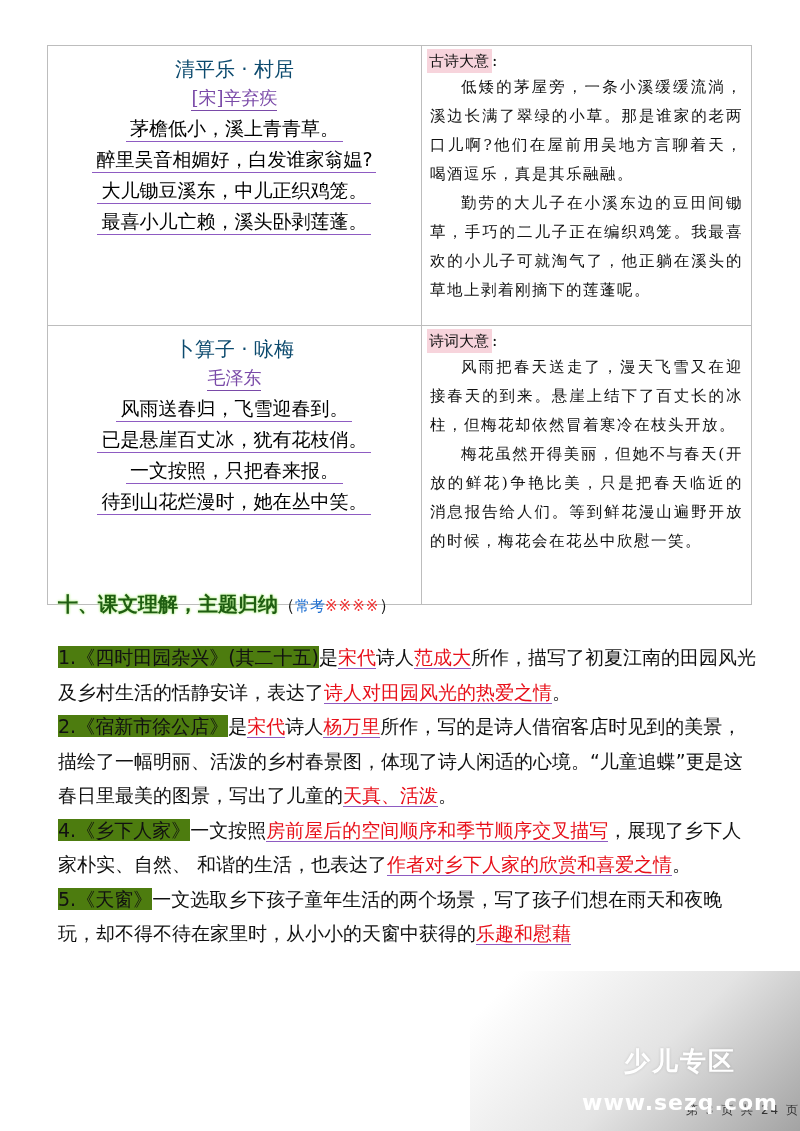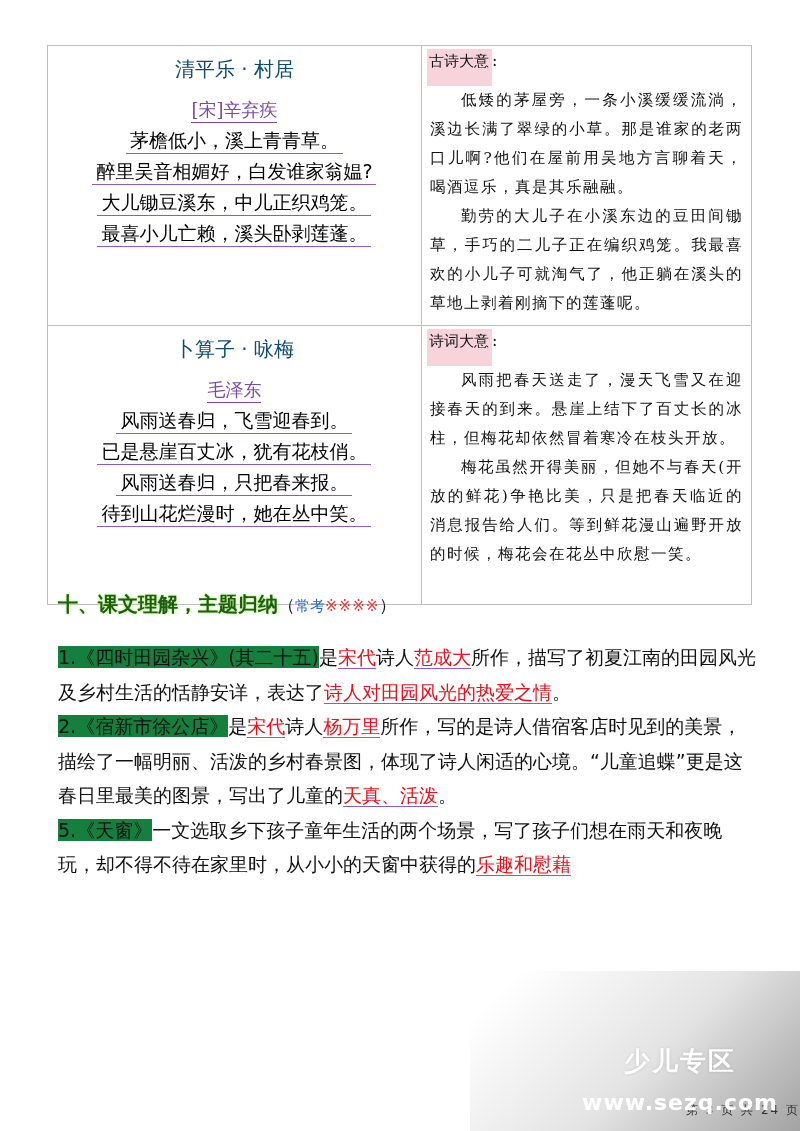--- a/index.html
+++ b/index.html
@@ -19,53 +19,53 @@
   .poem-cell { width:374px; text-align:center; }
   .meaning-cell { width:330px; }
   .row1 td { height:279px; }
   .row2 td { height:278px; }
   .poem-title {
     font-family:"DejaVu Sans", sans-serif;
     font-size:20px; color:#0c4a6e; margin-top:8px; height:30px; line-height:30px;
   }
   .poem-author {
     display:inline-block; font-size:18px; color:#7a4aa8;
-    border-bottom:1.5px solid #7a4aa8; line-height:24px; margin-top:14px;
+    border-bottom:1.5px solid #7a4aa8; line-height:24px; margin-top:2px;
   }
   .poem-line {
     display:inline-block; font-size:19px; color:#000000;
     border-bottom:1.5px solid #8e5bc2; line-height:26px; margin-top:4px;
     padding:0 4px;
     font-family:"DejaVu Sans", sans-serif;
   }
   .line-wrap { display:block; }
   .meaning-label {
     display:inline-block; background:#f7d4dc; font-size:15px;
-    padding:1px 3px 14px 2px; margin:3px 0 0 5px; line-height:22px;
+    padding:1px 3px 1px 2px; margin:3px 0 0 5px; line-height:22px;
   }
   .meaning-para {
     font-size:15.5px; line-height:29px; margin:0 8px 0 8px;
     text-indent:2em; letter-spacing:1.5px; text-align:justify;
   }
   .section-heading {
     position:absolute; left:58px; top:591px;
     font-family:"DejaVu Sans", sans-serif; font-weight:bold;
     font-size:20px; color:#1f5d12;
     text-shadow:0 0 2px #b8f08e, 0 0 3px #b8f08e;
   }
   .section-heading .paren { color:#111; font-weight:normal; text-shadow:none; font-size:17px; }
   .section-heading .freq { color:#1f6fd1; font-weight:normal; text-shadow:none; font-size:15px; }
   .section-heading .stars { color:#f03838; font-weight:normal; text-shadow:none; font-size:15px; letter-spacing:1px; }
   .items {
     position:absolute; left:58px; top:640px; width:700px;
     font-family:"DejaVu Sans", sans-serif; font-size:19px; color:#111;
     line-height:34.5px;
   }
   .item { margin:0; }
-  .hl-title { background:#15803d; }
+  .hl-title { background:#4d7c0f; }
   .key {
     color:#e8101a; border-bottom:1.5px solid #8e5bc2;
   }
   .footer {
     position:absolute; left:0; top:1080px; width:800px; height:51px;
   }
   .page-num {
     position:absolute; left:0; width:800px; top:22px; text-align:right;
     font-family:"DejaVu Sans", sans-serif; font-size:12px; color:#333; letter-spacing:2px;
   }
@@ -100,39 +100,40 @@
       <p class="meaning-para">低矮的茅屋旁，一条小溪缓缓流淌，溪边长满了翠绿的小草。那是谁家的老两口儿啊?他们在屋前用吴地方言聊着天，喝酒逗乐，真是其乐融融。</p>
       <p class="meaning-para">勤劳的大儿子在小溪东边的豆田间锄草，手巧的二儿子正在编织鸡笼。我最喜欢的小儿子可就淘气了，他正躺在溪头的草地上剥着刚摘下的莲蓬呢。</p>
     </td>
   </tr>
   <tr class="row2">
     <td class="poem-cell">
       <div class="poem-title">卜算子 · 咏梅</div>
       <span class="poem-author">毛泽东</span>
       <span class="line-wrap"><span class="poem-line">风雨送春归，飞雪迎春到。</span></span>
       <span class="line-wrap"><span class="poem-line">已是悬崖百丈冰，犹有花枝俏。</span></span>
-      <span class="line-wrap"><span class="poem-line">风雨送春归，只把春来报。</span></span>
+      <span class="line-wrap"><span class="poem-line">一文按照，只把春来报。</span></span>
       <span class="line-wrap"><span class="poem-line">待到山花烂漫时，她在丛中笑。</span></span>
     </td>
     <td class="meaning-cell">
       <div><span class="meaning-label">诗词大意</span><span>:</span></div>
       <p class="meaning-para">风雨把春天送走了，漫天飞雪又在迎接春天的到来。悬崖上结下了百丈长的冰柱，但梅花却依然冒着寒冷在枝头开放。</p>
       <p class="meaning-para">梅花虽然开得美丽，但她不与春天(开放的鲜花)争艳比美，只是把春天临近的消息报告给人们。等到鲜花漫山遍野开放的时候，梅花会在花丛中欣慰一笑。</p>
     </td>
   </tr>
 </tbody>
   </table>
 
 <div class="section-heading">
   <span>十、课文理解，主题归纳</span><span class="paren">（</span><span class="freq">常考</span><span class="stars">※※※※</span><span class="paren">）</span>
 </div>
 
 <div class="items" id="items">
     <p class="item"><span class="hl-title">1.《四时田园杂兴》(其二十五)</span><span>是</span><span class="key">宋代</span><span>诗人</span><span class="key">范成大</span><span>所作，描写了初夏江南的田园风光及乡村生活的恬静安详，表达了</span><span class="key">诗人对田园风光的热爱之情</span><span>。</span></p>
     <p class="item"><span class="hl-title">2.《宿新市徐公店》</span><span>是</span><span class="key">宋代</span><span>诗人</span><span class="key">杨万里</span><span>所作，写的是诗人借宿客店时见到的美景，描绘了一幅明丽、活泼的乡村春景图，体现了诗人闲适的心境。“儿童追蝶”更是这春日里最美的图景，写出了儿童的</span><span class="key">天真、活泼</span><span>。</span></p>
+    <p class="item"><span class="hl-title">4.《乡下人家》</span><span>一文按照</span><span class="key">房前屋后的空间顺序和季节顺序交叉描写</span><span>，展现了乡下人家朴实、自然、 和谐的生活，也表达了</span><span class="key">作者对乡下人家的欣赏和喜爱之情</span><span>。</span></p>
     <p class="item"><span class="hl-title">5.《天窗》</span><span>一文选取乡下孩子童年生活的两个场景，写了孩子们想在雨天和夜晚玩，却不得不待在家里时，从小小的天窗中获得的</span><span class="key">乐趣和慰藉</span></p>
   </div>
 
 <div class="watermark-bg"></div>
 
 <div class="footer">
   <div class="page-num">第 3 页 共 24 页</div>
 </div>
 
 <div class="watermark">

